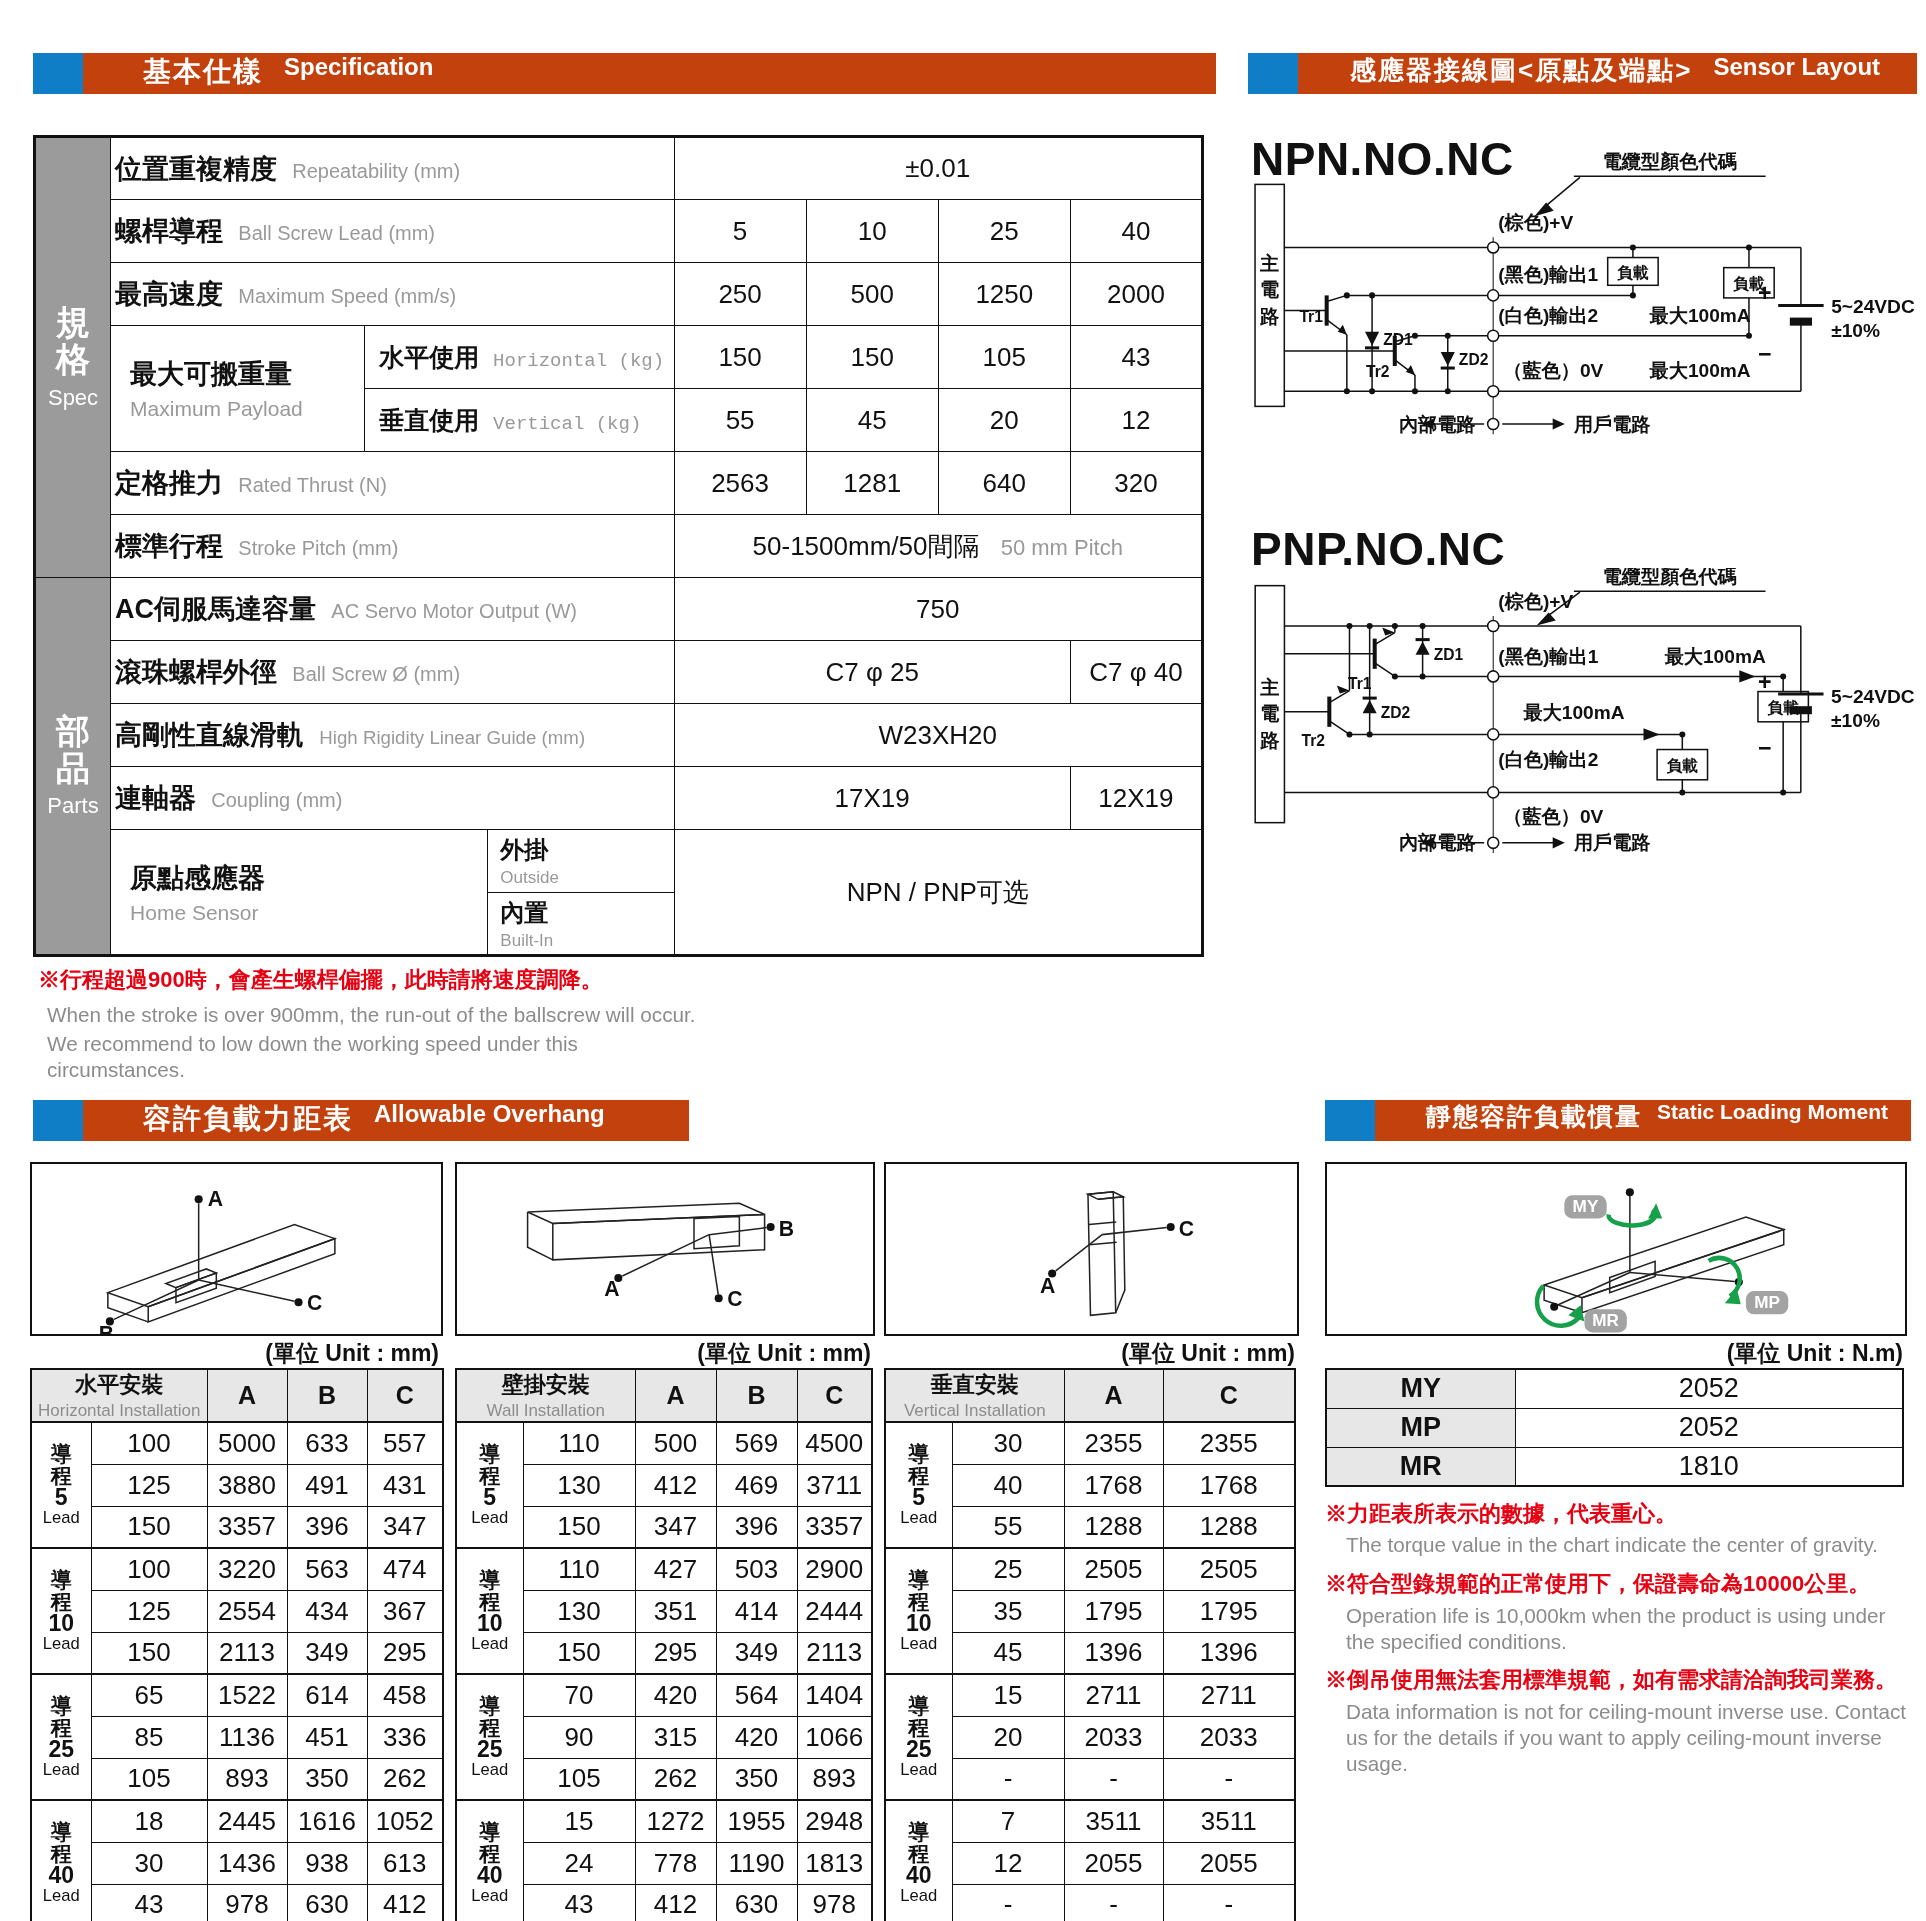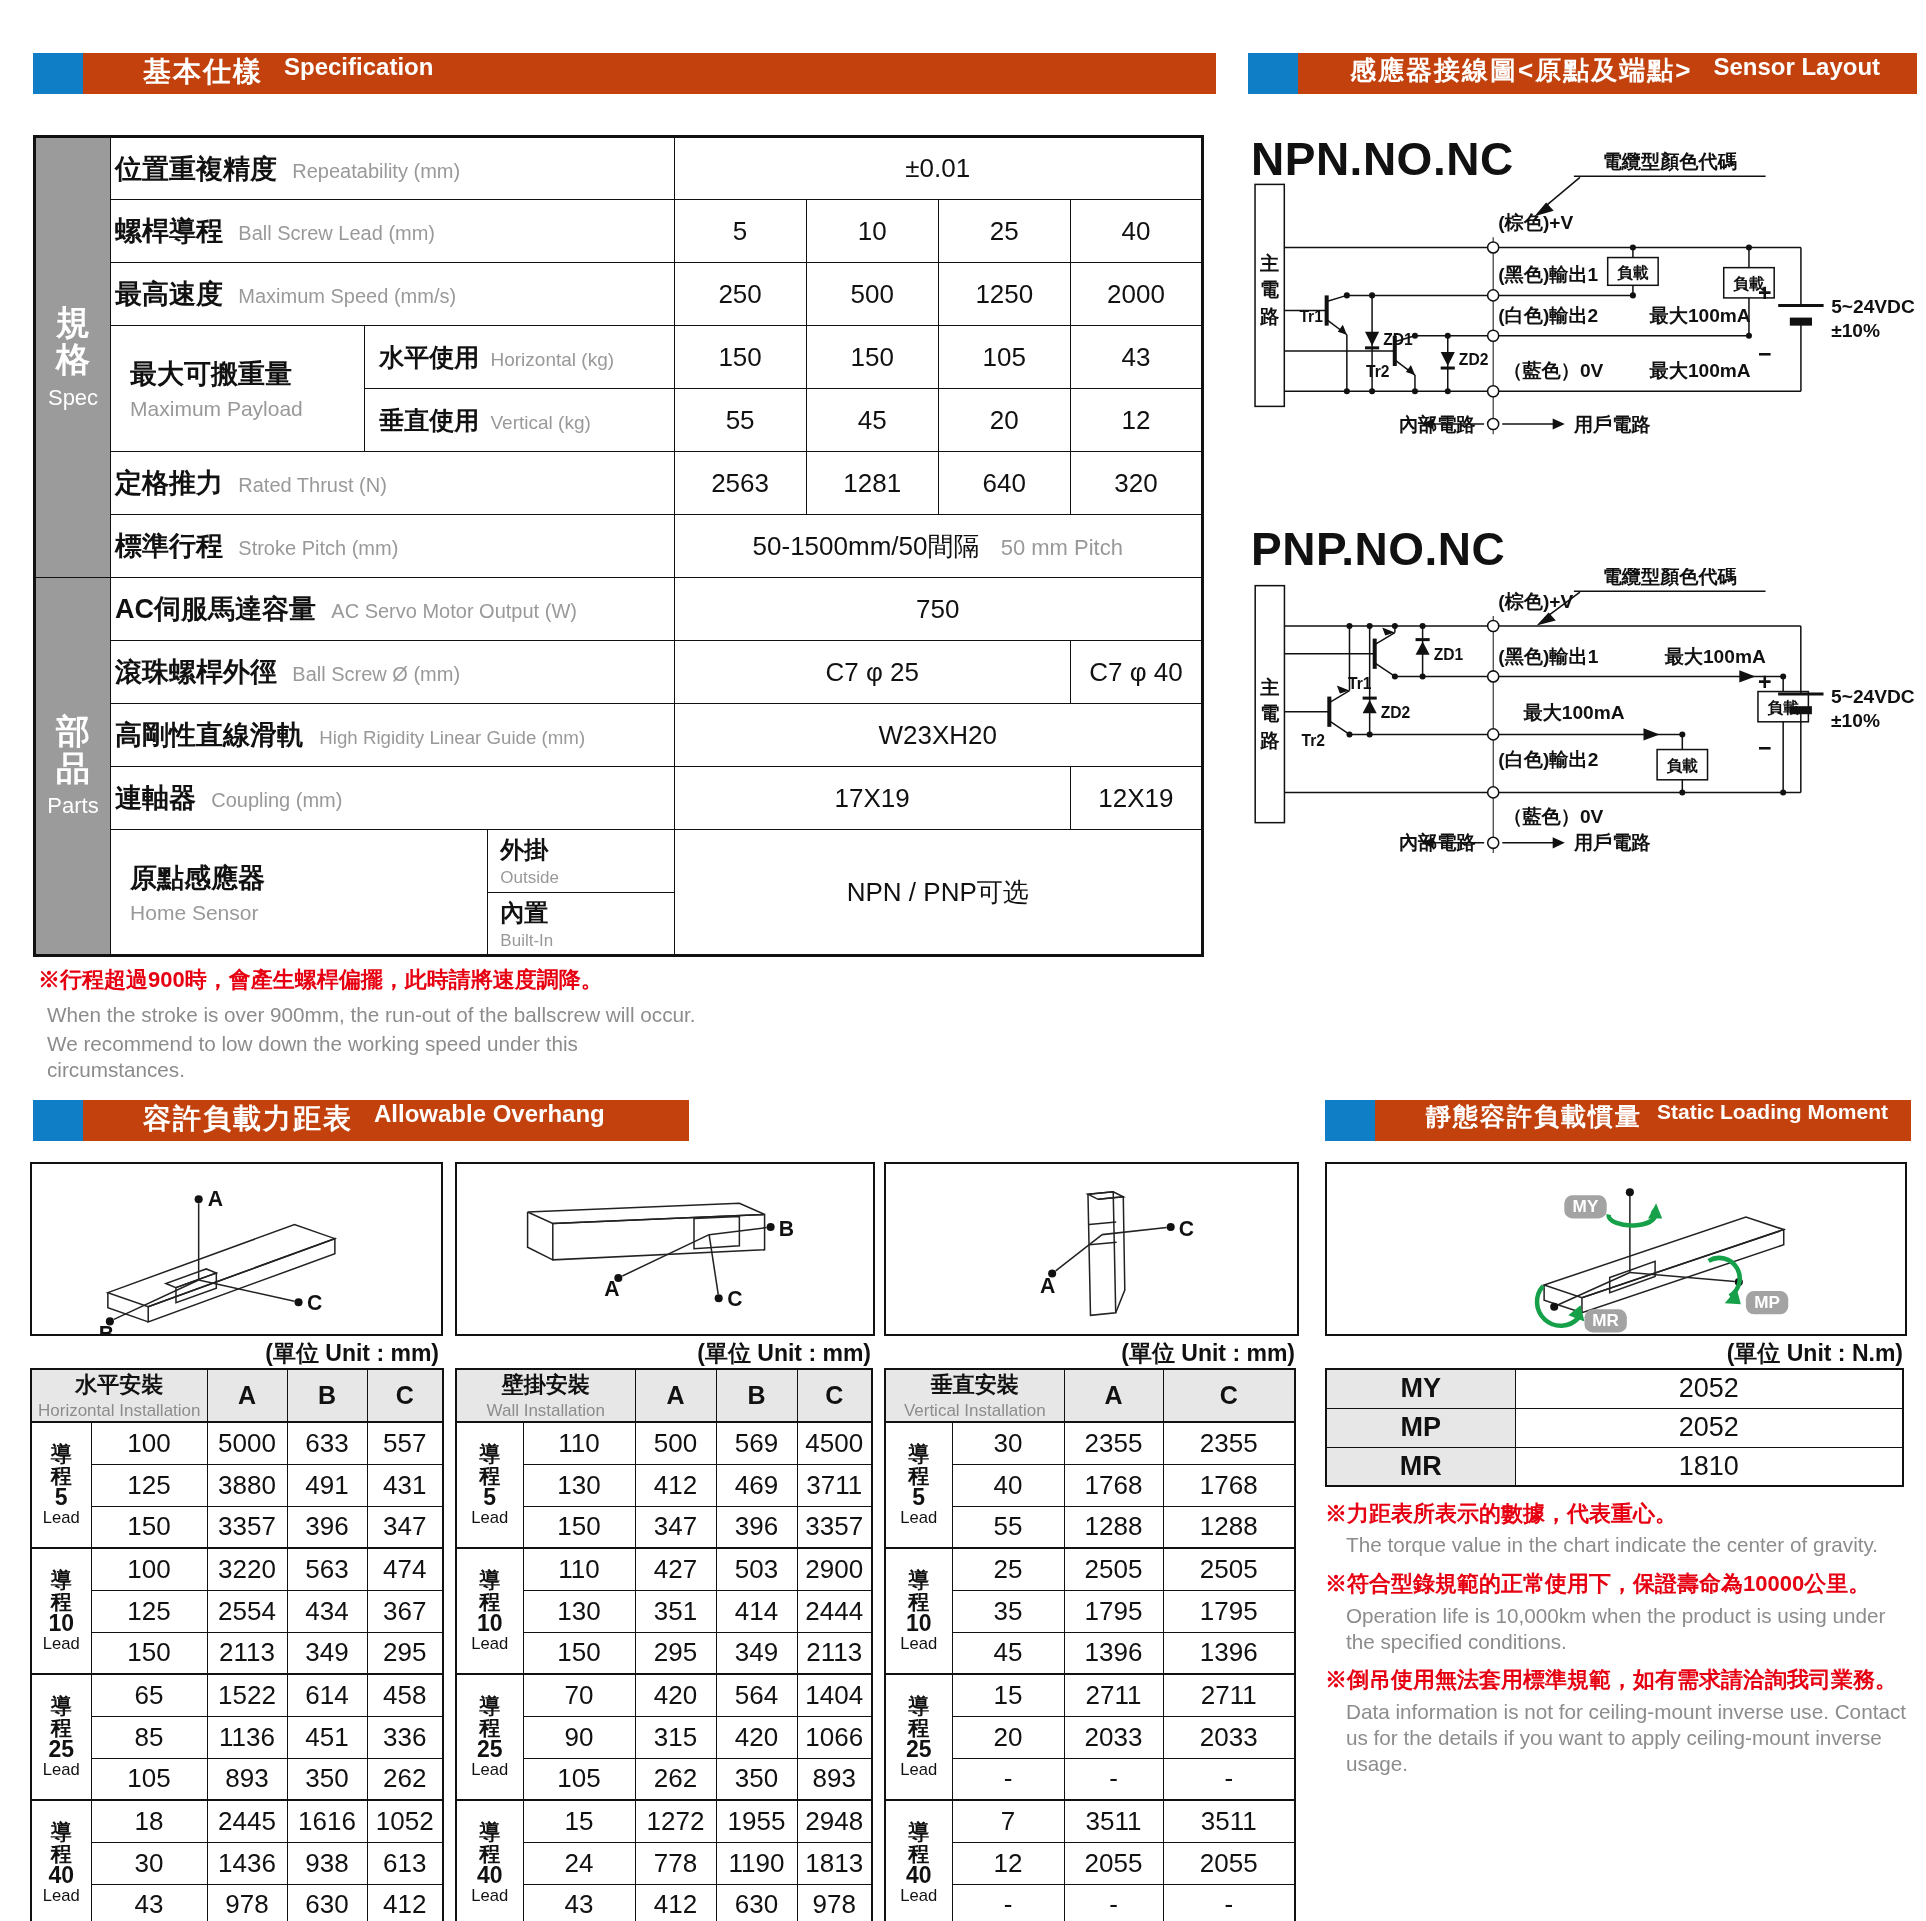--- a/index.html
+++ b/index.html
@@ -19,21 +19,21 @@
   .spec tr{height:63px;}
   .band{background:#9b9b9b;color:#fff;text-align:center;}
   .band .bzh{font-size:34px;font-weight:700;width:1em;margin:0 auto;line-height:1.08;word-break:break-all;}
   .band .ben{font-size:22px;margin-top:7px;}
   .lbl{padding-left:4px;}
   .lbl .zh{font-size:27px;font-weight:600;}
   .lbl .en{font-size:20px;color:#999;margin-left:13px;font-weight:400;}
   .lbl2{padding-left:19px;}
   .lbl2 .zh{display:block;font-size:27px;font-weight:600;}
   .lbl2 .en{display:block;font-size:21px;color:#999;margin-top:5px;font-weight:400;}
-  .sub{padding-left:14px;}
+  .sub{padding-left:14px;font-family:Liberation Mono, monospace;}
   .sub .zh{font-size:25px;font-weight:600;}
   .sub .en{font-size:19px;color:#999;margin-left:9px;}
   .hs-sub{padding-left:12px;}
   .hs-sub .zh{display:block;font-size:24px;font-weight:600;}
   .hs-sub .en{display:block;font-size:17px;color:#999;margin-top:2px;}
   .val{text-align:center;font-size:26px;font-weight:500;}
   .val .vgray{color:#999;font-size:22px;margin-left:14px;font-weight:400;}
   
   .note{position:absolute;}
   .note .red{color:#e60012;font-weight:600;font-size:22px;}

